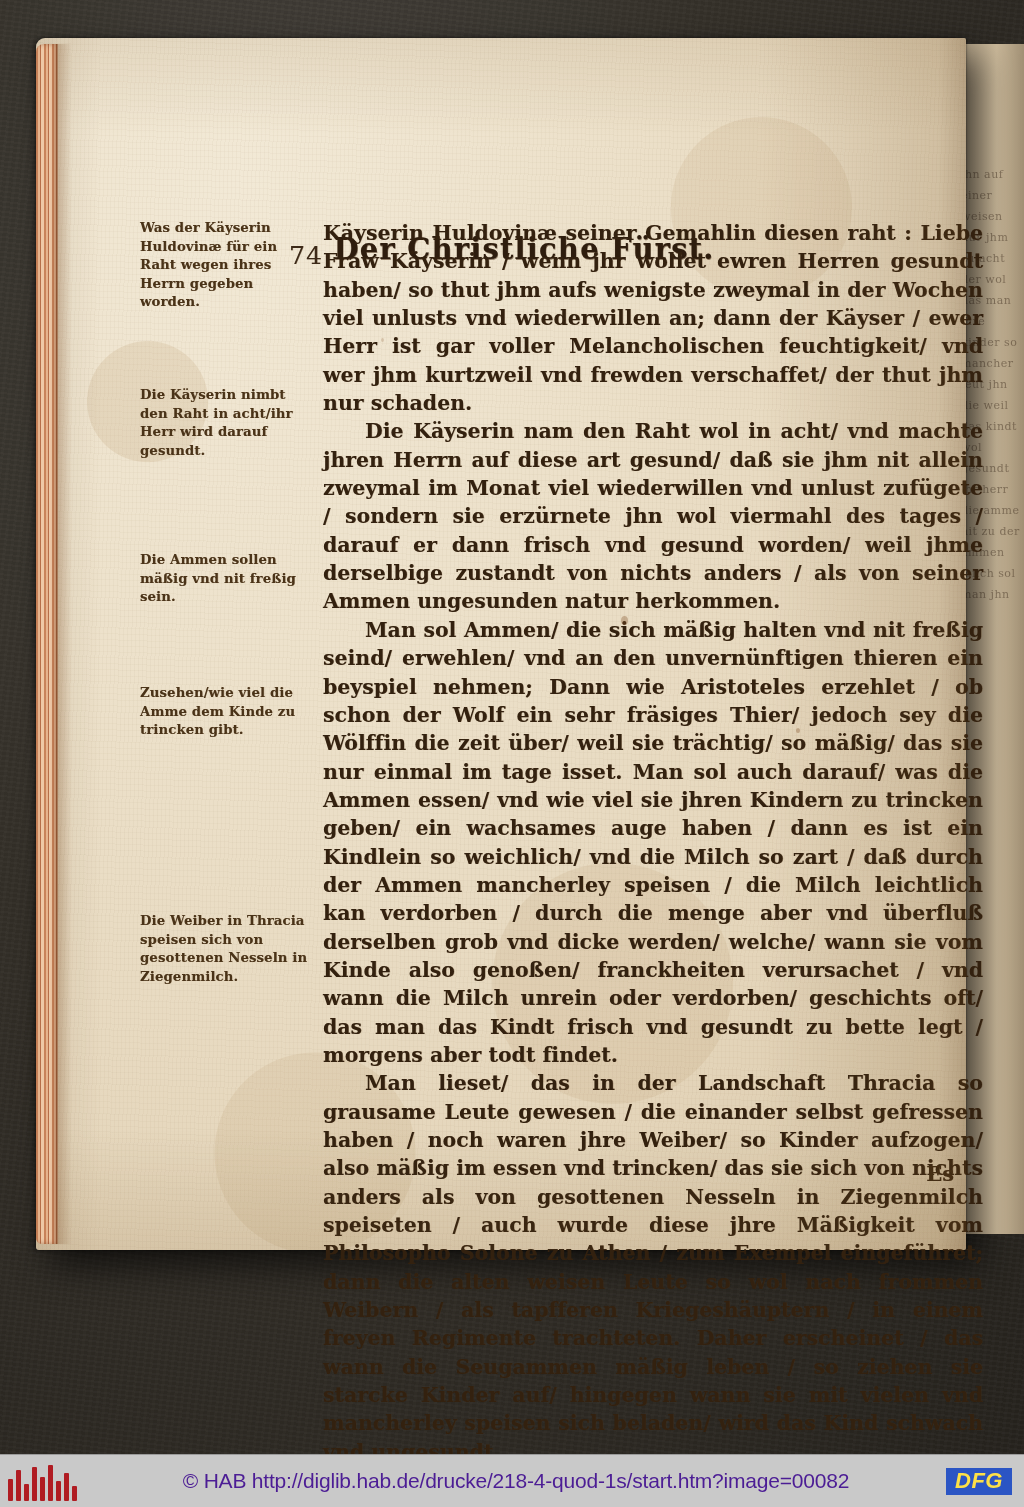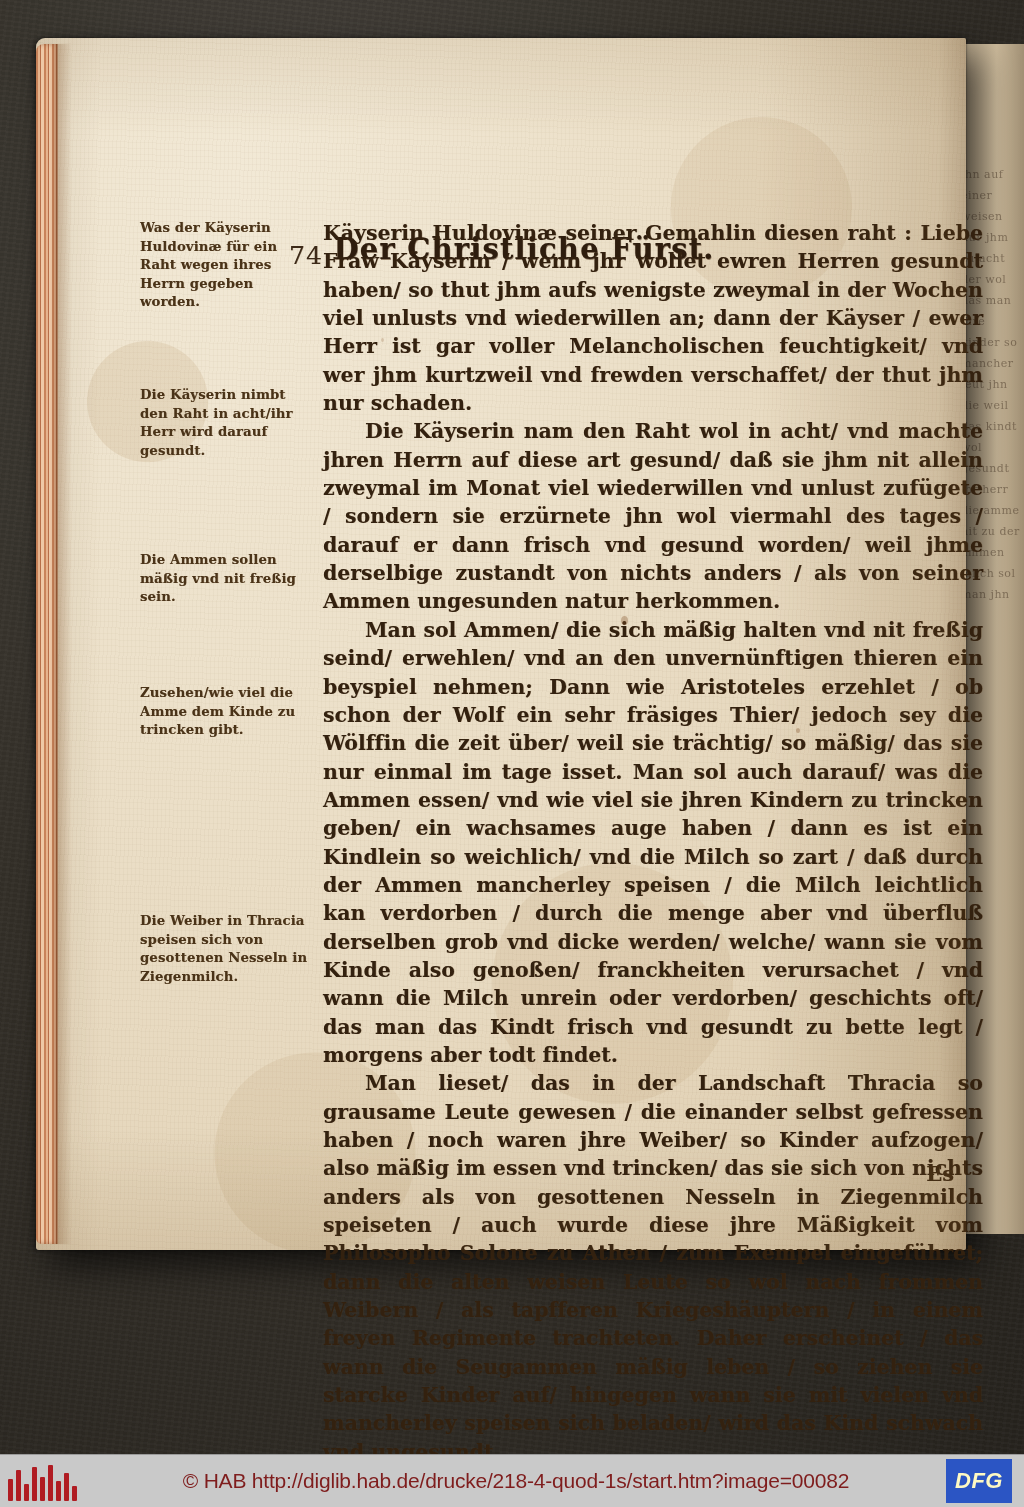--- a/index.html
+++ b/index.html
@@ -161,29 +161,29 @@
     display:flex;align-items:center;
   }
   .hab-logo{
     width:78px;height:40px;margin-left:8px;
     display:flex;align-items:flex-end;gap:3px;
   }
   .hab-logo i{display:block;width:5px;background:#b01c22;border-radius:1px;}
   .footer-text{
     flex:1;text-align:center;
     font-family:"Liberation Sans", sans-serif;
-    font-size:21px;color:#7f1d1d;letter-spacing:-.2px;
+    font-size:21px;color:#4c1d95;letter-spacing:-.2px;
     white-space:nowrap;
   }
   .dfg-logo{
-    margin-right:12px;width:66px;height:44px;
+    margin-right:12px;width:66px;height:27px;
     background:#2b55c4;
     display:flex;align-items:center;justify-content:center;
     font-family:"Liberation Sans", sans-serif;
-    font-weight:700;font-style:italic;font-size:22px;color:#fef9c3;
+    font-weight:700;font-style:italic;font-size:22px;color:#fde047;
     letter-spacing:.5px;
     box-shadow:inset 0 0 0 2px #2b55c4;
   }
 </style>
 </head>
 <body>
 
 <div class="scan">
 
   <div class="backdrop"></div>

